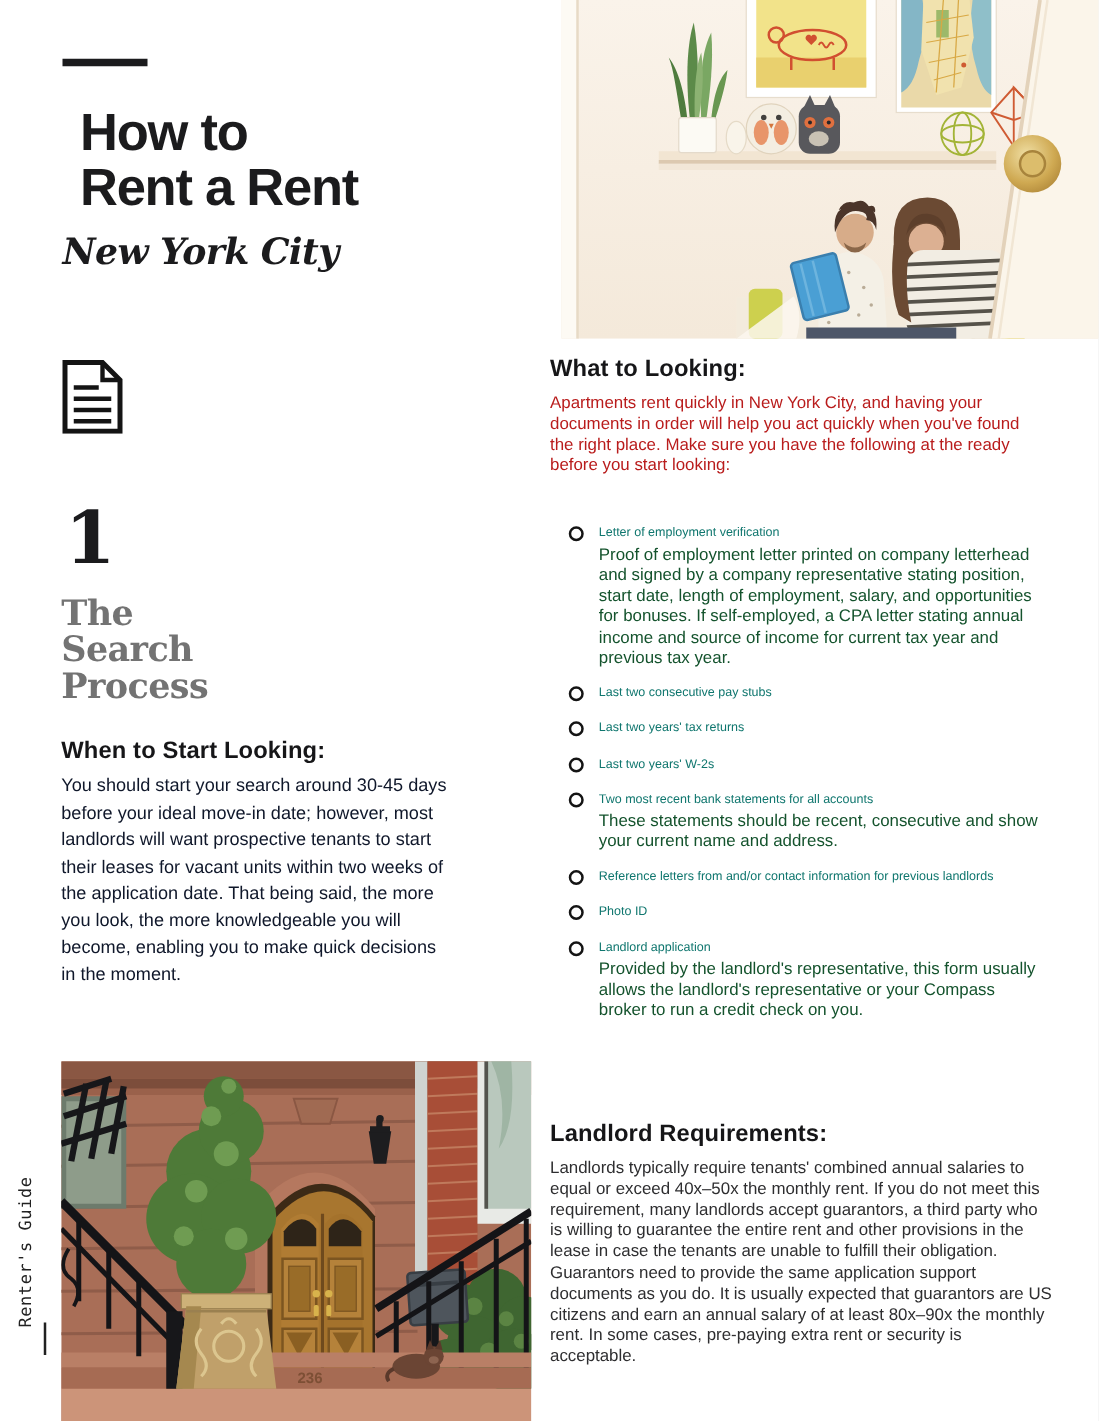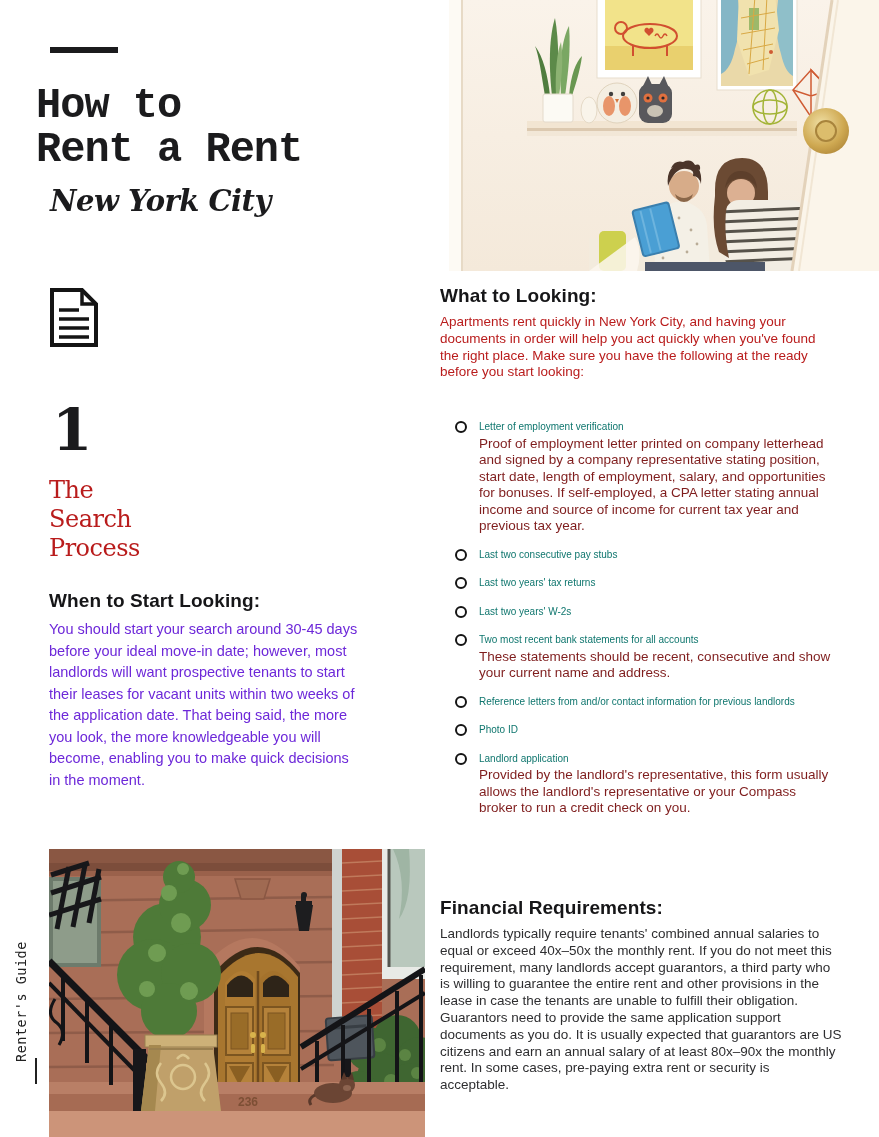--- a/index.html
+++ b/index.html
@@ -5,58 +5,58 @@
   * { margin:0; padding:0; box-sizing:border-box; }
   html,body { background:#e9e9e9; }
   .page {
     position:relative; width:879px; height:1137px; margin:0 auto;
     background:#ffffff; overflow:hidden;
     font-family:"Liberation Sans", sans-serif; color:#2e2e30;
   }
   
   .title-dash { position:absolute; left:50px; top:47px; width:68px; height:6px; background:#1b1b1d; }
   .main-title {
-    position:absolute; left:36px; top:84px;
-    font-family:Liberation Mono, monospace; font-weight:bold;
+    position:absolute; left:64px; top:84px;
+    font-family:Liberation Sans, sans-serif; font-weight:bold;
     font-size:42px; line-height:44px; letter-spacing:-1px; color:#1b1b1d;
   }
   .subtitle {
     position:absolute; left:50px; top:184px;
     font-family:"DejaVu Serif", serif; font-style:italic; font-weight:600;
     font-size:29px; color:#1b1b1d; letter-spacing:-0.5px;
   }
   
   .doc-icon { position:absolute; left:49px; top:288px; }
   .big-number {
     position:absolute; left:52px; top:400px;
     font-family:"DejaVu Serif", serif; font-weight:bold;
     font-size:58px; line-height:60px; color:#1b1b1d;
   }
   .section-title {
     position:absolute; left:49px; top:476px;
-    font-family:"DejaVu Serif", serif; font-weight:normal;
-    font-size:24px; line-height:29px; letter-spacing:-0.5px; color:#b91c1c;
+    font-family:"DejaVu Serif", serif; font-weight:bold;
+    font-size:28px; line-height:29px; letter-spacing:-0.5px; color:#737373;
   }
   .h2 {
     font-size:19px; font-weight:bold; color:#161618; letter-spacing:0.1px;
     margin-bottom:7px;
   }
   .left-col { position:absolute; left:49px; top:590px; width:315px; }
-  .left-col p { font-size:14.5px; line-height:21.5px; color:#6d28d9; }
+  .left-col p { font-size:14.5px; line-height:21.5px; color:#0f172a; }
   
   .right-col { position:absolute; left:440px; top:285px; width:392px; }
   .right-col p { font-size:13.5px; line-height:16.8px; color:#b91c1c; }
   .checklist { position:absolute; left:440px; top:419px; width:392px; list-style:none; }
   .check-item { display:flex; margin-bottom:12px; }
   .check-circle {
     flex:0 0 auto; width:12px; height:12px; margin:2px 12px 0 15px;
     border:2px solid #141414; border-radius:50%; background:#fff;
   }
   .check-title { font-size:10px; line-height:16.5px; font-weight:normal; color:#0f766e; }
-  .check-desc  { font-size:13.5px; line-height:16.5px; color:#7f1d1d; }
+  .check-desc  { font-size:13.5px; line-height:16.5px; color:#14532d; }
   .fin-col { position:absolute; left:440px; top:897px; width:402px; }
   .fin-col p { font-size:13.5px; line-height:16.8px; color:#2e2e30; }
   
   .photo-top    { position:absolute; left:449px; top:0;    width:430px; height:271px; }
   .photo-bottom { position:absolute; left:49px;  top:849px; width:376px; height:288px; }
   
   .vlabel {
     position:absolute; left:13px; top:1062px;
     transform:rotate(-90deg); transform-origin:0 0;
     font-family:"DejaVu Sans Mono", monospace;
@@ -477,20 +477,20 @@
         <circle cx="134" cy="228" r="12"></circle>
         <path d="M112 214 q-8 10 0 20 q8 10 0 18"></path>
         <path d="M156 214 q8 10 0 20 q-8 10 0 18"></path>
         <path d="M128 210 q6 -8 12 0"></path>
       </g>
       <line x1="100" y1="200" x2="164" y2="200" stroke="#9a8050" stroke-width="2"></line>
     </g>
   </svg>
 
   <div class="fin-col">
-    <div class="h2">Financial Requirements:</div>
+    <div class="h2">Landlord Requirements:</div>
     <p>Landlords typically require tenants' combined annual salaries to equal or exceed 40x–50x the monthly rent. If you do not meet this requirement, many landlords accept guarantors, a third party who is willing to guarantee the entire rent and other provisions in the lease in case the tenants are unable to fulfill their obligation. Guarantors need to provide the same application support documents as you do. It is usually expected that guarantors are US citizens and earn an annual salary of at least 80x–90x the monthly rent. In some cases, pre-paying extra rent or security is acceptable.</p>
   </div>
 
   <div class="vlabel">Renter's Guide</div>
   <div class="vdash"></div>
 
 </div>
 
 </body></html>

